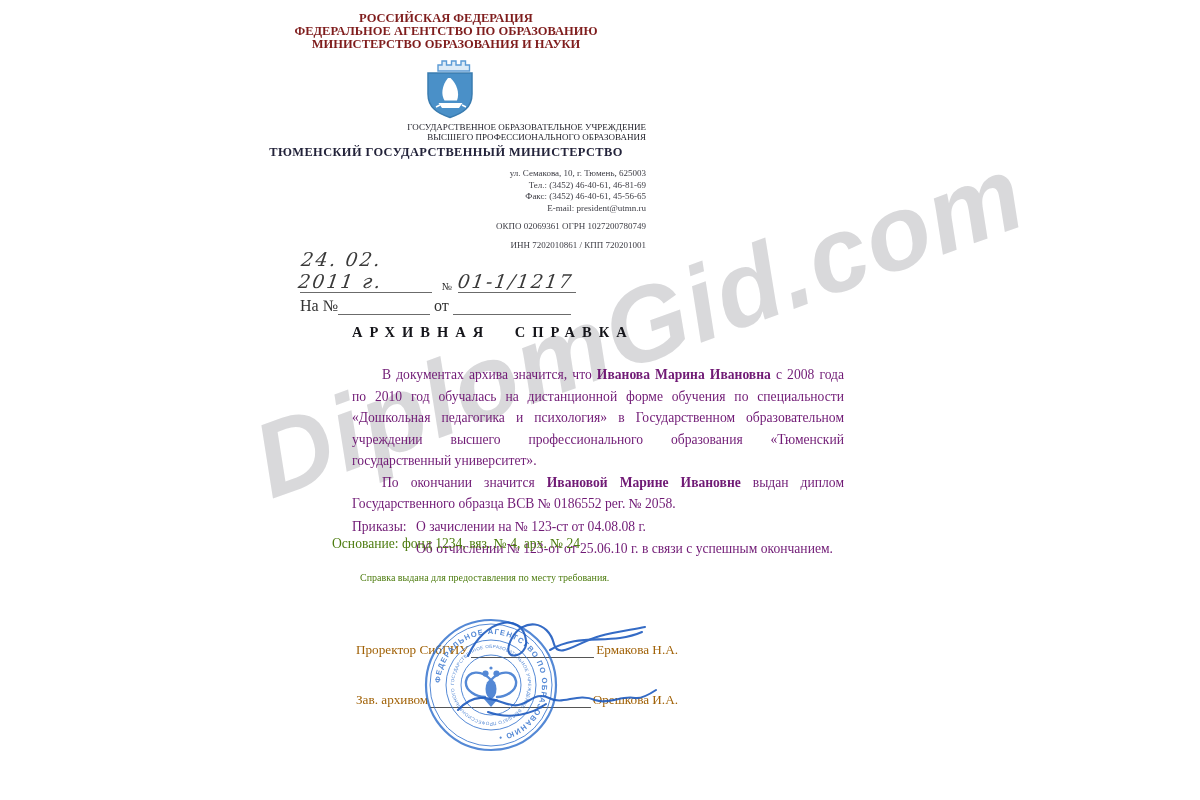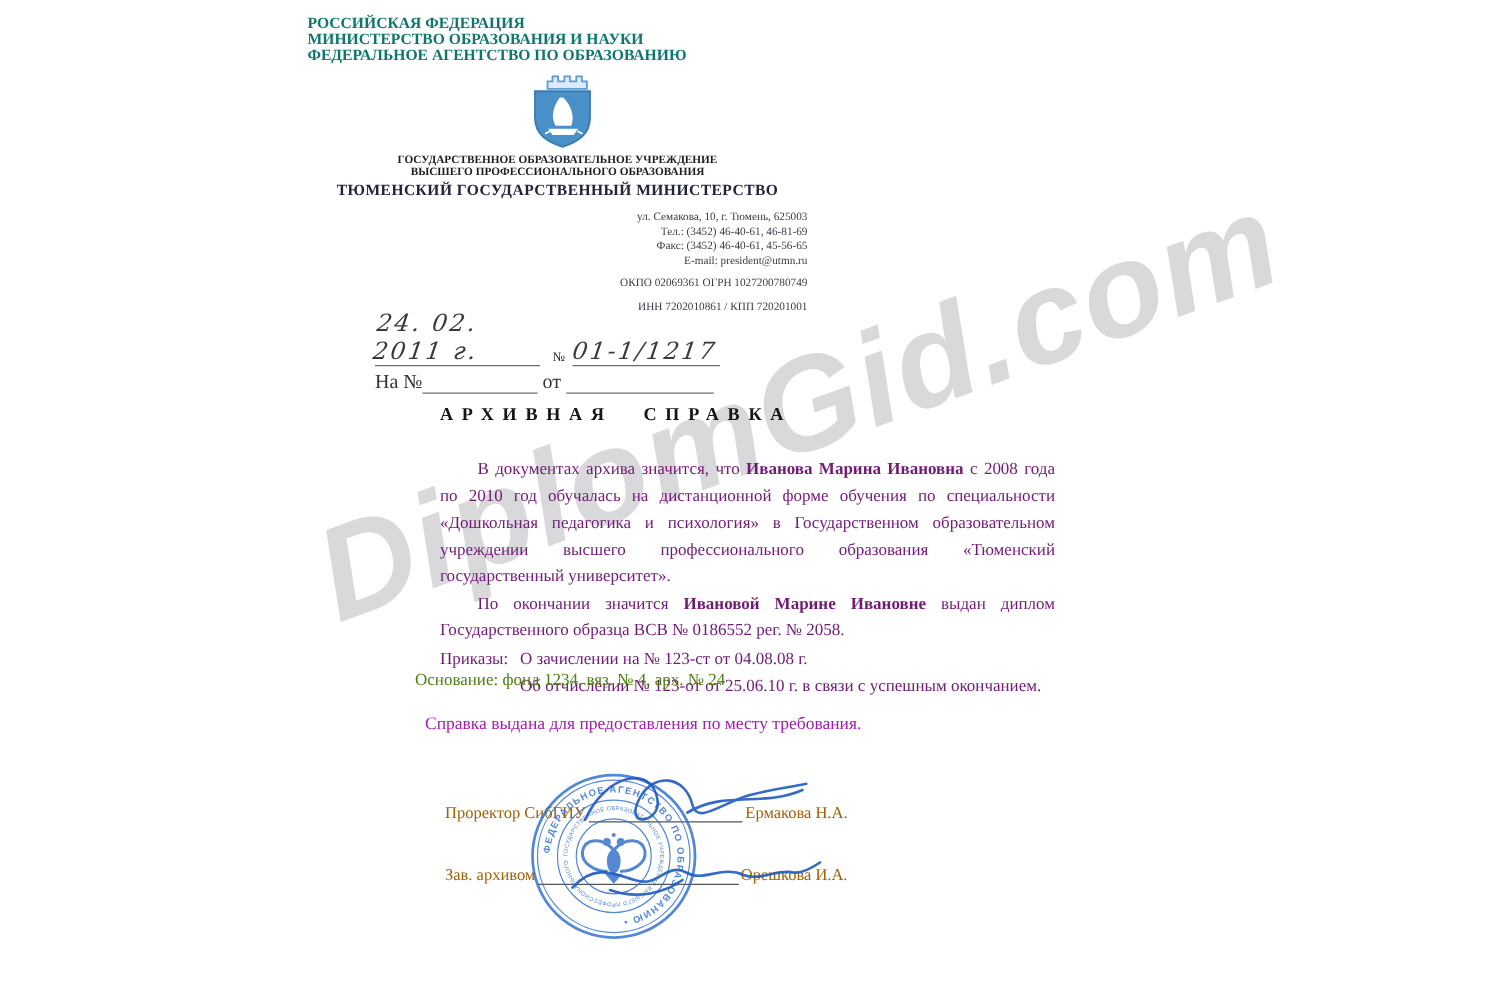--- a/index.html
+++ b/index.html
@@ -8,25 +8,25 @@
         font-family:"Liberation Serif", serif;color:#1c1c1c;}
   .abs{position:absolute;}
 
   
   .wm{position:absolute;left:238px;top:408px;font-family:"Liberation Sans", sans-serif;
       font-weight:bold;font-style:italic;font-size:106px;letter-spacing:2px;
       color:rgba(130,130,135,0.30);transform:rotate(-20deg);transform-origin:0 0;
       white-space:nowrap;pointer-events:none;}
 
   
-  .hdr{left:246px;top:12px;width:400px;font-weight:bold;
-       font-size:12.5px;line-height:13px;color:#0f766e;}
+  .hdr{left:246px;top:12px;width:400px;text-align:center;font-weight:bold;
+       font-size:12.5px;line-height:13px;color:#7f1d1d;}
   .emblem{left:417px;top:56px;}
   .org{left:246px;top:123px;width:400px;text-align:center;color:#1d1d26;}
-  .org .small{font-weight:bold;font-size:9px;line-height:9.5px;}
+  .org .small{font-weight:normal;font-size:9px;line-height:9.5px;text-align:right;}
   .org .big{font-weight:bold;font-size:12.4px;line-height:14px;margin-top:3px;letter-spacing:0.4px;color:#23233a;}
   .addr{left:246px;top:168px;width:400px;text-align:right;font-size:9px;line-height:11.5px;color:#3c3c44;}
   .addr .gap{margin-top:7px;}
 
   
   .refrow{left:300px;top:248px;width:280px;font-size:10.5px;color:#2a2a2a;}
   .hand{font-family:"DejaVu Serif", serif;font-style:italic;font-size:19px;
         letter-spacing:2px;color:#3a3a3a;transform:skewX(-8deg);display:inline-block;}
   .uline{border-bottom:1px solid #6b6b6b;display:inline-block;}
   .refrow .r1{display:flex;align-items:flex-end;}
@@ -35,21 +35,21 @@
   
   .title{left:352px;top:324px;width:492px;text-align:left;font-weight:bold;
          font-size:14.5px;letter-spacing:7px;word-spacing:14px;color:#15151a;}
   .bodytext{left:352px;top:364px;width:492px;font-size:13.6px;line-height:21.5px;
             text-align:justify;color:#701a75;}
   .bodytext p{margin:0;text-indent:30px;}
   .orders{display:flex;margin-top:1px;}
   .orders .lbl{font-weight:normal;width:64px;flex:none;}
   .orders .lines div{margin-bottom:1px;}
   .basis{left:332px;top:536px;width:492px;font-size:13.6px;color:#4d7c0f;}
-  .issued{left:340px;top:572px;width:492px;font-size:14px;color:#a21caf;}
+  .issued{left:360px;top:572px;width:492px;font-size:10px;color:#4d7c0f;}
 
   
   .sigrow{left:356px;top:0;width:322px;display:flex;align-items:flex-end;font-size:13.2px;color:#a16207;}
   .sigrow .line{flex:1;border-bottom:1px solid #555;height:15px;margin:0 2px;}
   .sig1{top:642px;}
   .sig2{top:692px;}
   .sigrow .role{flex:none;}
   .sigrow .name{flex:none;}
 
   .seal{left:421px;top:610px;pointer-events:none;}
@@ -57,22 +57,22 @@
 </style>
 </head>
 <body>
 
 <div class="page">
 
   <div class="wm">DiplomGid.com</div>
 
   <div class="abs hdr">
     <div>РОССИЙСКАЯ ФЕДЕРАЦИЯ</div>
+    <div>ФЕДЕРАЛЬНОЕ АГЕНТСТВО ПО ОБРАЗОВАНИЮ</div>
     <div>МИНИСТЕРСТВО ОБРАЗОВАНИЯ И НАУКИ</div>
-    <div>ФЕДЕРАЛЬНОЕ АГЕНТСТВО ПО ОБРАЗОВАНИЮ</div>
   </div>
 
   <div class="abs emblem">
     <svg width="66" height="64" viewBox="0 0 66 64">
       <path d="M21 9 h4 v-4 h4.5 v4 h5 v-4 h4.5 v4 h5 v-4 h4.5 v4 h4 v6 h-31.5 z" fill="#dcebf7" stroke="#5b9bd5" stroke-width="1.4"></path>
       <path d="M11 17 h44 v21 c0 13.5 -9.5 19.5 -22 23.5 c-12.5 -4 -22 -10 -22 -23.5 z" fill="#4a90c8" stroke="#3a7cb0" stroke-width="1.5"></path>
       <path d="M31 22 C24.5 30 24 39 27.5 44.5 L40 44.5 C43 37 39.5 27.5 33.5 22 Z" fill="#ffffff"></path>
       <path d="M21.5 47 h24 l-3.5 5 h-17 z" fill="#ffffff"></path>
       <path d="M23 49 l-4 2 M45 49 l4 2" stroke="#ffffff" stroke-width="1.5"></path>
     </svg>

